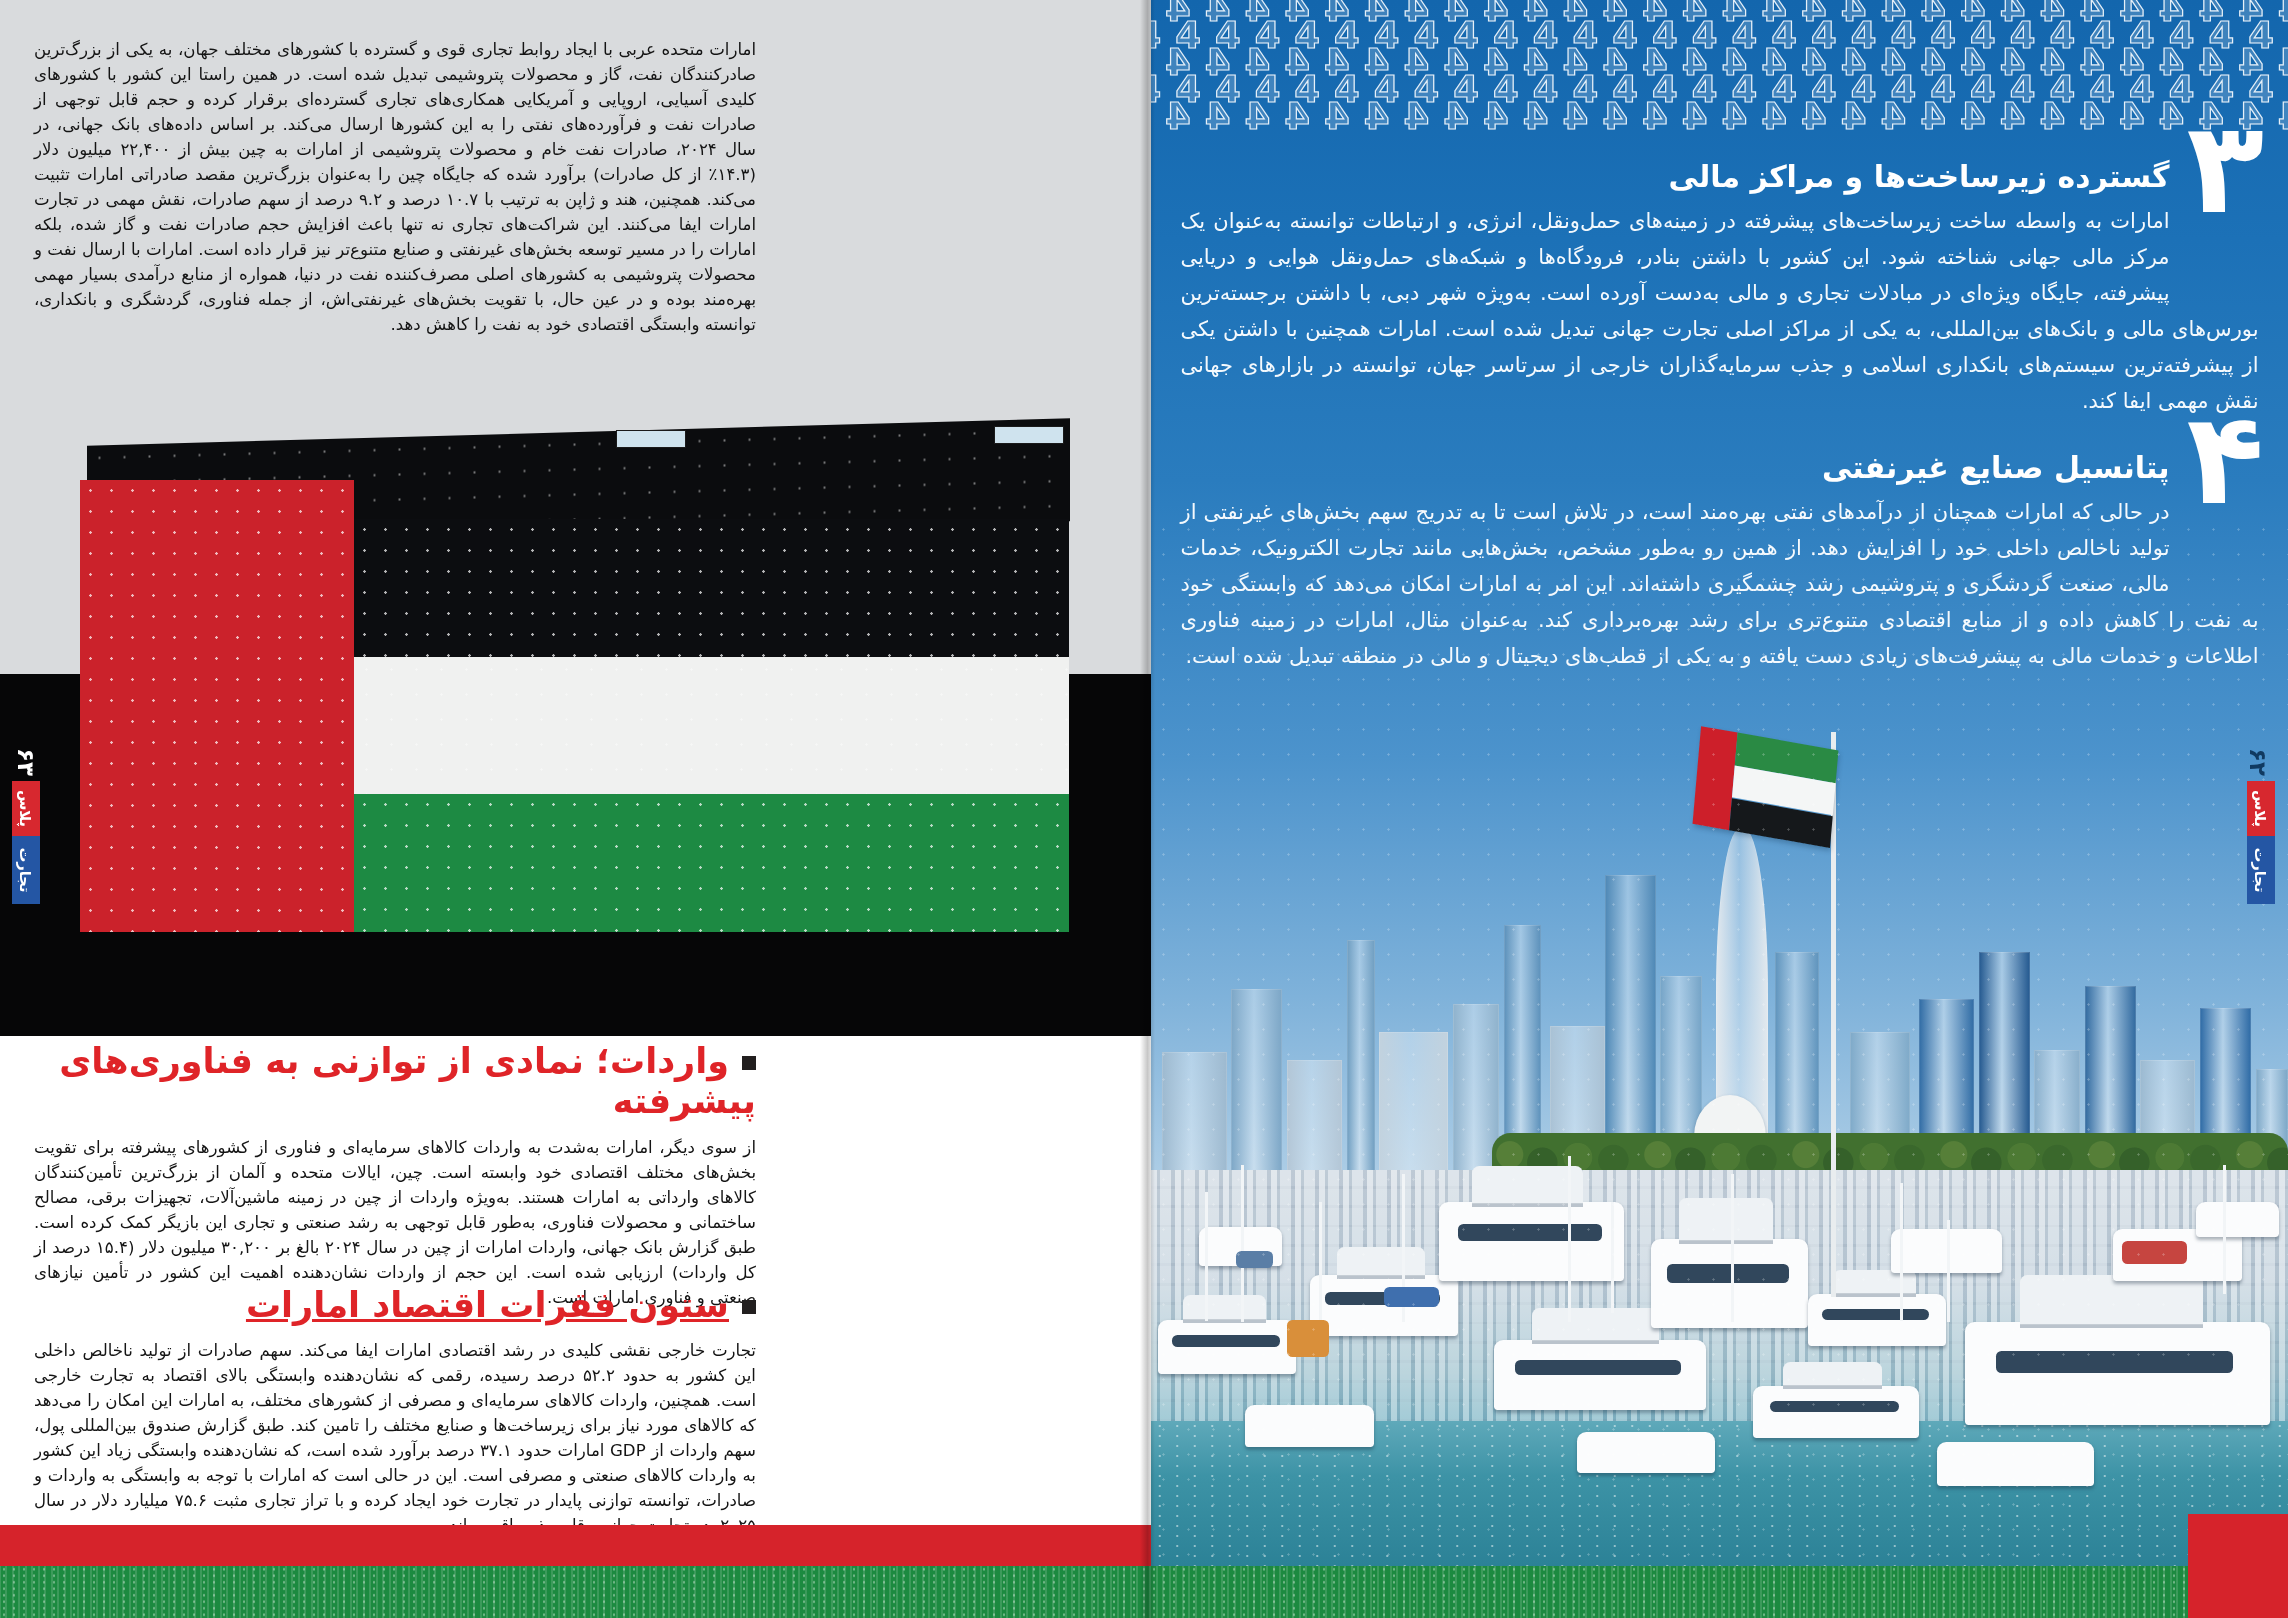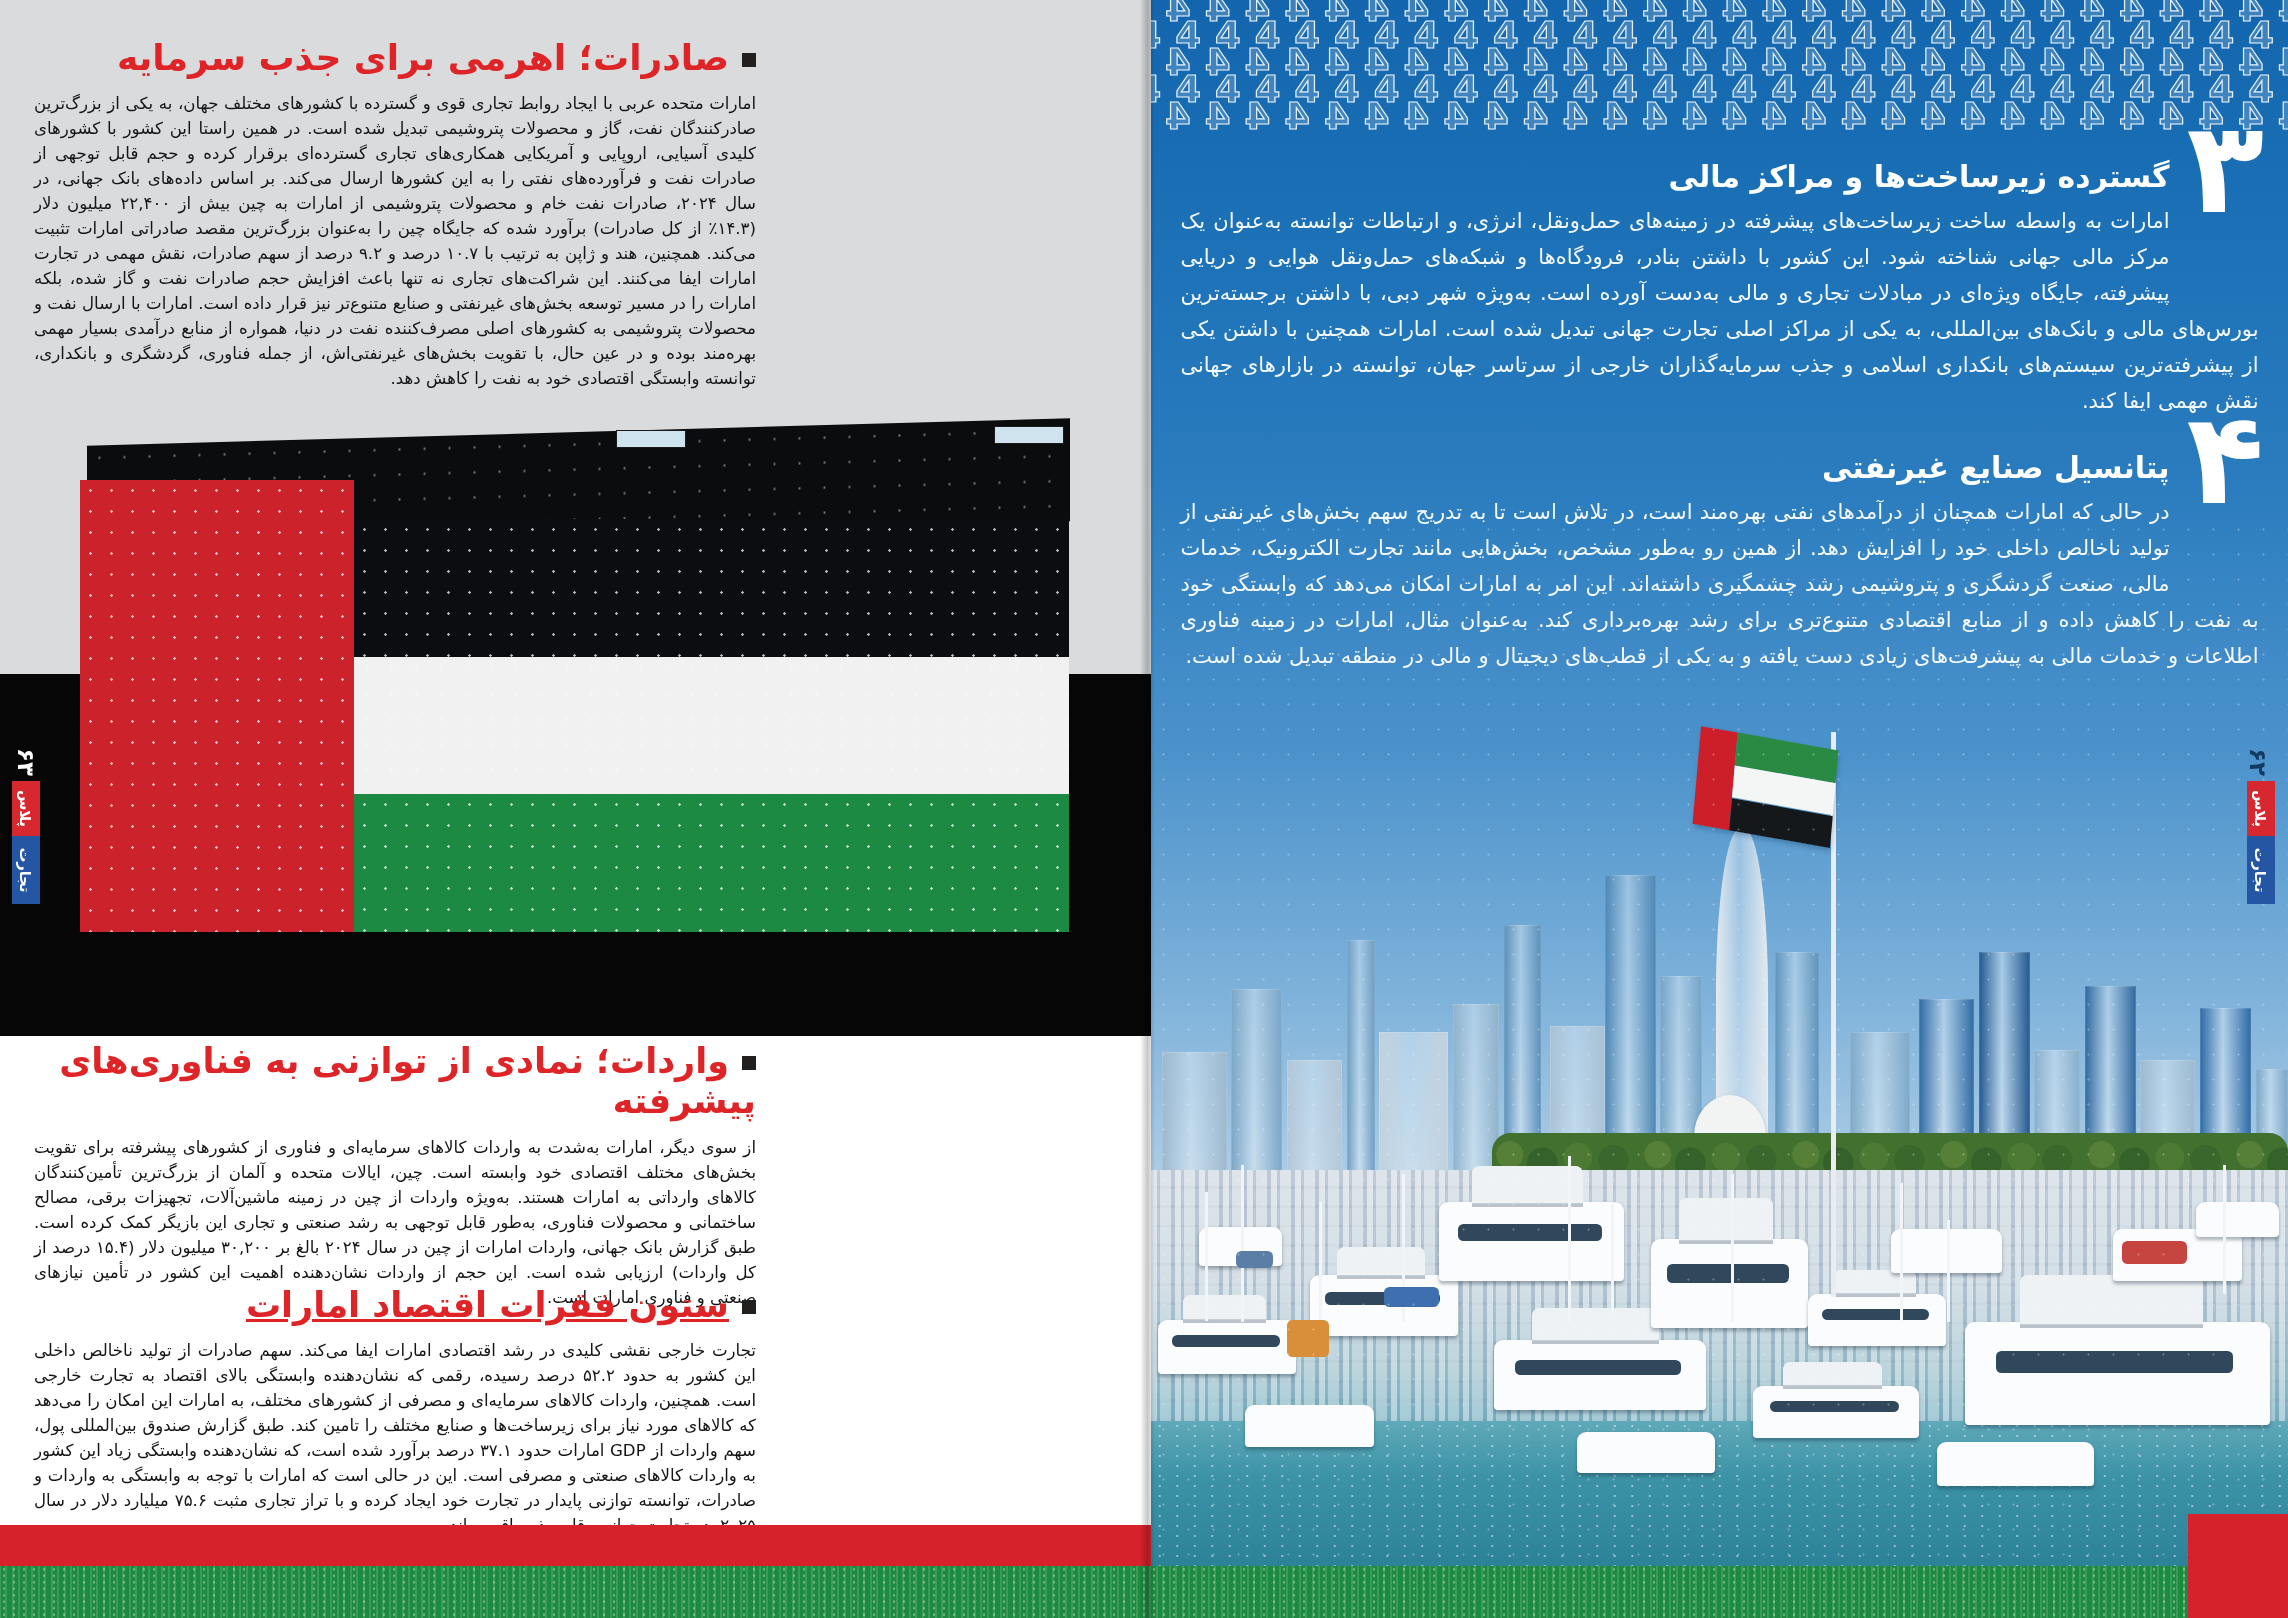--- a/index.html
+++ b/index.html
@@ -119,21 +119,20 @@
 </head>
 <body>
 
 <div class="spread">
 
   <section class="page-left">
     <div class="black-band"></div>
     <div class="white-zone"></div>
 
     <article class="col" style="top:37px;">
-      <h2 class="art-title"><span class="sq"></span><span>صادرات؛ اهرمی برای جذب سرمایه</span></h2>
       <p class="art-body">امارات متحده عربی با ایجاد روابط تجاری قوی و گسترده با کشورهای مختلف جهان، به یکی از بزرگ‌ترین صادرکنندگان نفت، گاز و محصولات پتروشیمی تبدیل شده است. در همین راستا این کشور با کشورهای کلیدی آسیایی، اروپایی و آمریکایی همکاری‌های تجاری گسترده‌ای برقرار کرده و حجم قابل توجهی از صادرات نفت و فرآورده‌های نفتی را به این کشورها ارسال می‌کند. بر اساس داده‌های بانک جهانی، در سال ۲۰۲۴، صادرات نفت خام و محصولات پتروشیمی از امارات به چین بیش از ۲۲,۴۰۰ میلیون دلار (۱۴.۳٪ از کل صادرات) برآورد شده که جایگاه چین را به‌عنوان بزرگ‌ترین مقصد صادراتی امارات تثبیت می‌کند. همچنین، هند و ژاپن به ترتیب با ۱۰.۷ درصد و ۹.۲ درصد از سهم صادرات، نقش مهمی در تجارت امارات ایفا می‌کنند. این شراکت‌های تجاری نه تنها باعث افزایش حجم صادرات نفت و گاز شده، بلکه امارات را در مسیر توسعه بخش‌های غیرنفتی و صنایع متنوع‌تر نیز قرار داده است. امارات با ارسال نفت و محصولات پتروشیمی به کشورهای اصلی مصرف‌کننده نفت در دنیا، همواره از منابع درآمدی بسیار مهمی بهره‌مند بوده و در عین حال، با تقویت بخش‌های غیرنفتی‌اش، از جمله فناوری، گردشگری و بانکداری، توانسته وابستگی اقتصادی خود به نفت را کاهش دهد.</p>
     </article>
 
     <div>
       <div class="ctr-roof dots-soft"></div>
       <div class="roof-patch" style="left:617px;top:430px;"></div>
       <div class="roof-patch" style="left:995px;top:426px;"></div>
       <div class="ctr-black dots"></div>
       <div class="ctr-white dots-soft"></div>
       <div class="ctr-green dots"></div>

